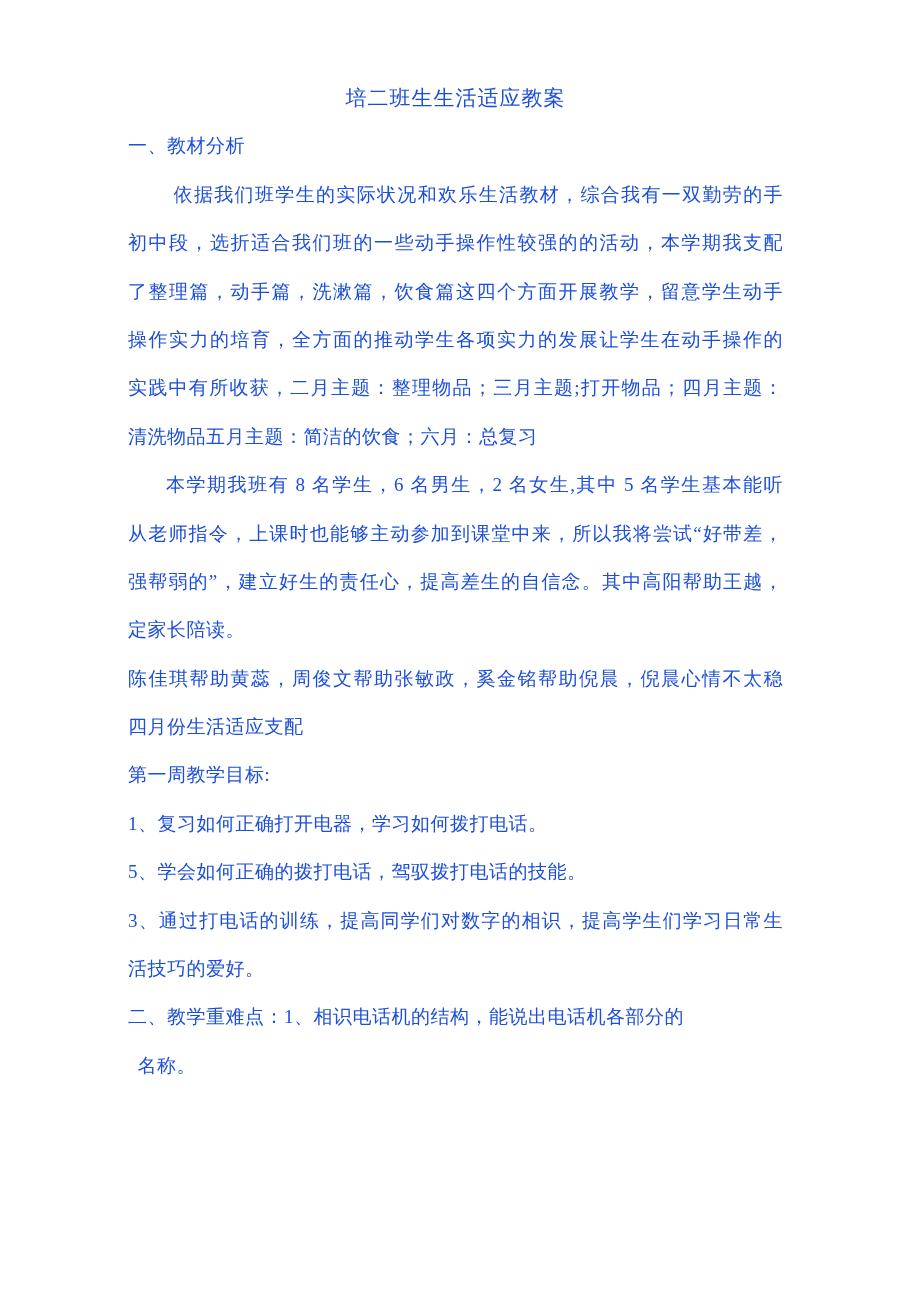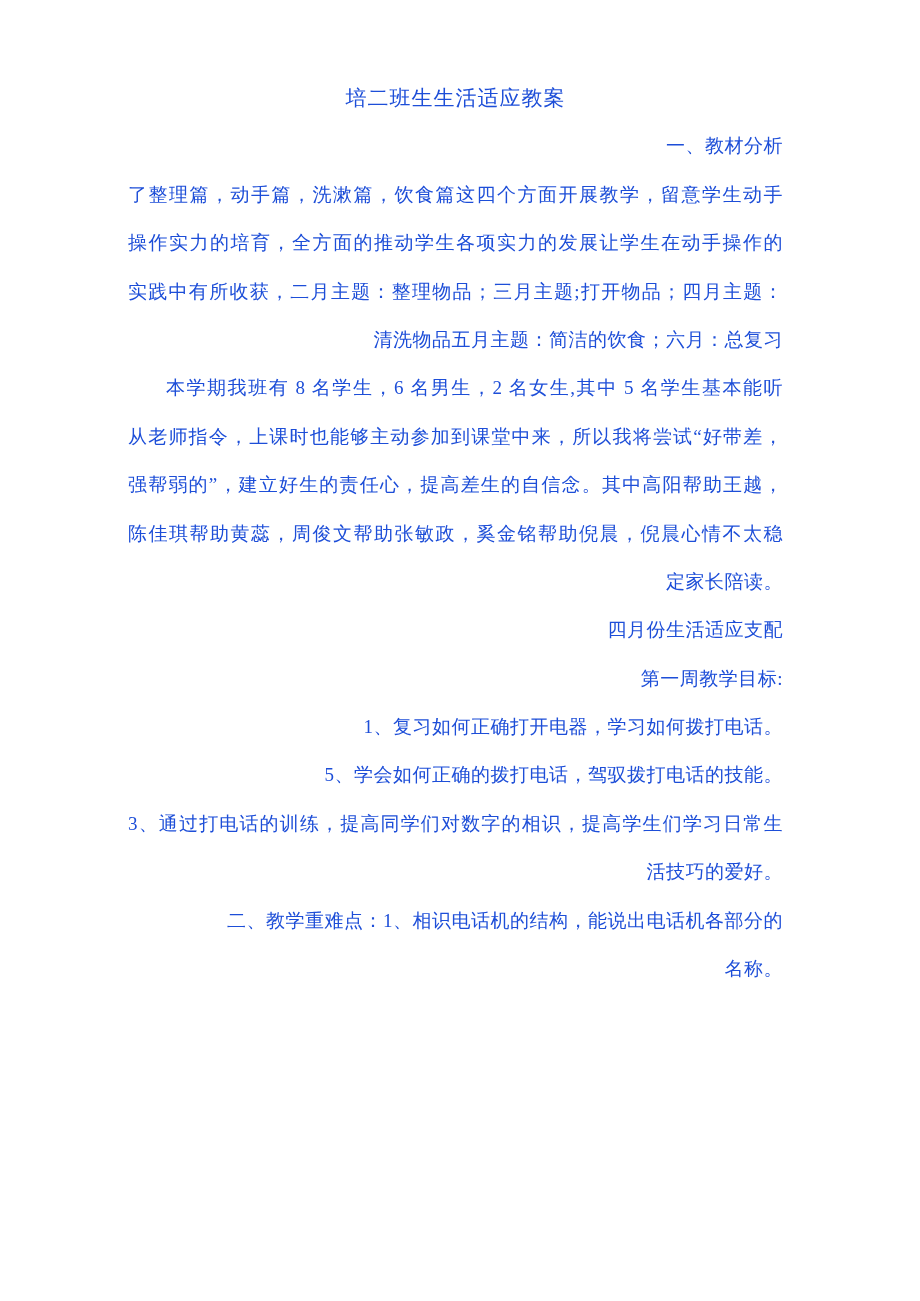--- a/index.html
+++ b/index.html
@@ -20,48 +20,50 @@
     padding: 74px 137px 0 128px;
     background: #ffffff;
     color: #1d4ed8;
   }
   .line {
     font-size: 19px;
     line-height: 48.4px;
     height: 48.4px;
     white-space: pre-wrap;
     letter-spacing: 0.5px;
-    text-align: right;
+    text-align: left;
   }
   .line.center {
     text-align: center;
     font-size: 21px;
     letter-spacing: 1px;
   }
   .line.justify {
     text-align: justify;
     text-align-last: justify;
     -moz-text-align-last: justify;
   }
 </style>
 </head>
 <body>
 
 <div class="doc-page">
     <div class="line center">培二班生生活适应教案</div>
     <div class="line">一、教材分析</div>
+    <div class="line justify" style="padding-left: 2.4em;">依据我们班学生的实际状况和欢乐生活教材，综合我有一双勤劳的手</div>
+    <div class="line justify">初中段，选折适合我们班的一些动手操作性较强的的活动，本学期我支配</div>
     <div class="line justify">了整理篇，动手篇，洗漱篇，饮食篇这四个方面开展教学，留意学生动手</div>
     <div class="line justify">操作实力的培育，全方面的推动学生各项实力的发展让学生在动手操作的</div>
     <div class="line justify">实践中有所收获，二月主题：整理物品；三月主题;打开物品；四月主题：</div>
     <div class="line">清洗物品五月主题：简洁的饮食；六月：总复习</div>
     <div class="line justify" style="padding-left: 2em;">本学期我班有 8 名学生，6 名男生，2 名女生,其中 5 名学生基本能听</div>
     <div class="line justify">从老师指令，上课时也能够主动参加到课堂中来，所以我将尝试“好带差，</div>
     <div class="line justify">强帮弱的”，建立好生的责任心，提高差生的自信念。其中高阳帮助王越，</div>
+    <div class="line">定家长陪读。</div>
     <div class="line justify">陈佳琪帮助黄蕊，周俊文帮助张敏政，奚金铭帮助倪晨，倪晨心情不太稳</div>
-    <div class="line">定家长陪读。</div>
     <div class="line">四月份生活适应支配</div>
     <div class="line">第一周教学目标:</div>
     <div class="line">1、复习如何正确打开电器，学习如何拨打电话。</div>
     <div class="line">5、学会如何正确的拨打电话，驾驭拨打电话的技能。</div>
     <div class="line justify">3、通过打电话的训练，提高同学们对数字的相识，提高学生们学习日常生</div>
     <div class="line">活技巧的爱好。</div>
     <div class="line">二、教学重难点：1、相识电话机的结构，能说出电话机各部分的</div>
     <div class="line" style="padding-left: 0.5em; font-family: Liberation Serif, serif;">名称。</div>
   </div>
 

